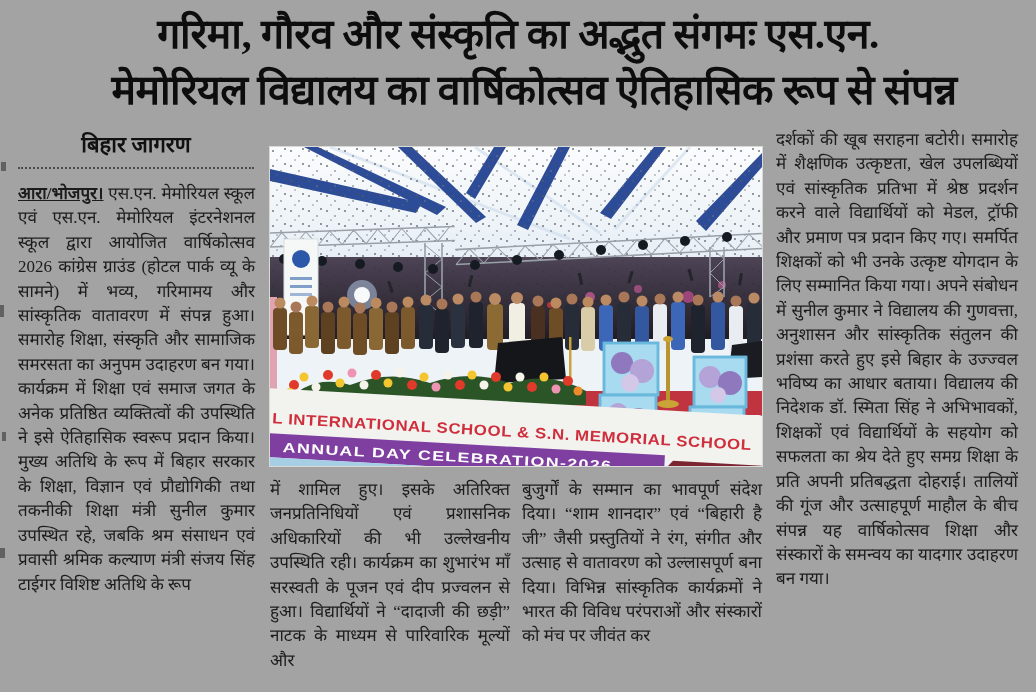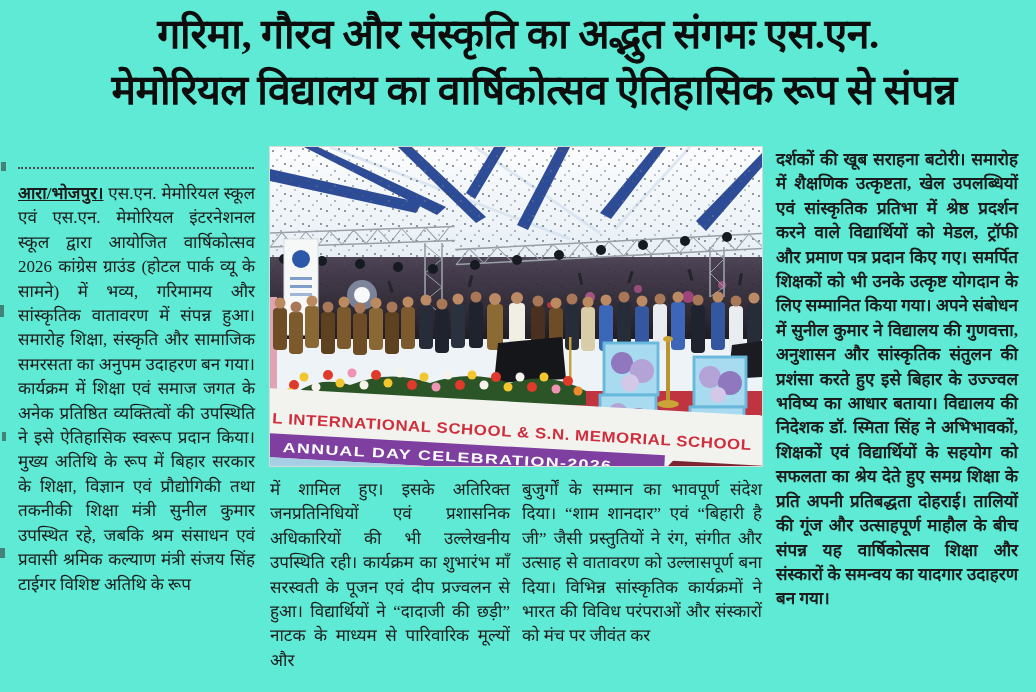--- a/index.html
+++ b/index.html
@@ -1,18 +1,18 @@
 <!DOCTYPE html>
 <html><head>
 <meta charset="utf-8">
 <style>
   html,body{margin:0;padding:0;background:#ffffff;}
   .page{
     position:relative; width:1036px; height:692px; overflow:hidden;
-    background:#5eead4; color:#161616;
+    background:#a3a3a3; color:#161616;
     font-family:"Liberation Serif","DejaVu Serif",serif;
   }
   .headline{
     position:absolute; left:0; top:6px; width:1036px; text-align:center;
     font-weight:700; color:#0d0d0d; letter-spacing:-0.5px;
   }
   .headline .hl1{font-size:41px; line-height:56px; display:block;}
   .headline .hl2{font-size:41px; line-height:56px; display:block;padding-left:32px;}
   .masthead{
     position:absolute; left:18px; top:128px; width:236px; text-align:center;
@@ -22,41 +22,42 @@
     position:absolute; left:18px; top:167px; width:236px; height:0;
     border-top:2px dotted #4a4a4a;
   }
   .col{
     position:absolute; text-align:justify;
     font-size:17px; line-height:24.4px; color:#1c1c1c;
   }
   .col1{left:18px;  top:182px; width:237px; height:496px;}
   .col2{left:270px; top:478px; width:240px; height:200px;}
   .col3{left:522px; top:478px; width:240px; height:200px;}
-  .col4{left:776px; top:148px; width:242px; height:542px;font-weight:bold;}
+  .col4{left:776px; top:128px; width:242px; height:542px;}
   .dateline{font-weight:700;text-decoration:underline;}
   .photo{
     position:absolute; left:270px; top:147px; width:492px; height:319px;
     outline:1px solid #d9d9d6; background:#eef3f7;
   }
   .speck{position:absolute; background:#2c2c2c; opacity:.55;}
   svg text{font-family:"Liberation Sans","DejaVu Sans",sans-serif;}
   .banner-t1{font-weight:700; font-size:15px; fill:#cf2e3c; letter-spacing:.5px;}
   .banner-t2{font-weight:700; font-size:13.5px; fill:#ffffff; letter-spacing:1px;}
 </style>
 </head>
 <body>
 
 <div class="page">
 
   <div class="headline">
     <span class="hl1">गरिमा, गौरव और संस्कृति का अद्भुत संगमः एस.एन.</span>
     <span class="hl2">मेमोरियल विद्यालय का वार्षिकोत्सव ऐतिहासिक रूप से संपन्न</span>
   </div>
 
+  <div class="masthead">बिहार जागरण</div>
   <div class="dotted-rule"></div>
 
   <div class="col col1"><span class="dateline">आरा/भोजपुर।</span><span> एस.एन. मेमोरियल स्कूल एवं एस.एन. मेमोरियल इंटरनेशनल स्कूल द्वारा आयोजित वार्षिकोत्सव 2026 कांग्रेस ग्राउंड (होटल पार्क व्यू के सामने) में भव्य, गरिमामय और सांस्कृतिक वातावरण में संपन्न हुआ। समारोह शिक्षा, संस्कृति और सामाजिक समरसता का अनुपम उदाहरण बन गया। कार्यक्रम में शिक्षा एवं समाज जगत के अनेक प्रतिष्ठित व्यक्तित्वों की उपस्थिति ने इसे ऐतिहासिक स्वरूप प्रदान किया। मुख्य अतिथि के रूप में बिहार सरकार के शिक्षा, विज्ञान एवं प्रौद्योगिकी तथा तकनीकी शिक्षा मंत्री सुनील कुमार उपस्थित रहे, जबकि श्रम संसाधन एवं प्रवासी श्रमिक कल्याण मंत्री संजय सिंह टाईगर विशिष्ट अतिथि के रूप</span></div>
   <div class="col col2"><span>में शामिल हुए। इसके अतिरिक्त जनप्रतिनिधियों एवं प्रशासनिक अधिकारियों की भी उल्लेखनीय उपस्थिति रही। कार्यक्रम का शुभारंभ माँ सरस्वती के पूजन एवं दीप प्रज्वलन से हुआ। विद्यार्थियों ने “दादाजी की छड़ी” नाटक के माध्यम से पारिवारिक मूल्यों और</span></div>
   <div class="col col3"><span>बुजुर्गों के सम्मान का भावपूर्ण संदेश दिया। “शाम शानदार” एवं “बिहारी है जी” जैसी प्रस्तुतियों ने रंग, संगीत और उत्साह से वातावरण को उल्लासपूर्ण बना दिया। विभिन्न सांस्कृतिक कार्यक्रमों ने भारत की विविध परंपराओं और संस्कारों को मंच पर जीवंत कर</span></div>
   <div class="col col4"><span>दर्शकों की खूब सराहना बटोरी। समारोह में शैक्षणिक उत्कृष्टता, खेल उपलब्धियों एवं सांस्कृतिक प्रतिभा में श्रेष्ठ प्रदर्शन करने वाले विद्यार्थियों को मेडल, ट्रॉफी और प्रमाण पत्र प्रदान किए गए। समर्पित शिक्षकों को भी उनके उत्कृष्ट योगदान के लिए सम्मानित किया गया। अपने संबोधन में सुनील कुमार ने विद्यालय की गुणवत्ता, अनुशासन और सांस्कृतिक संतुलन की प्रशंसा करते हुए इसे बिहार के उज्ज्वल भविष्य का आधार बताया। विद्यालय की निदेशक डॉ. स्मिता सिंह ने अभिभावकों, शिक्षकों एवं विद्यार्थियों के सहयोग को सफलता का श्रेय देते हुए समग्र शिक्षा के प्रति अपनी प्रतिबद्धता दोहराई। तालियों की गूंज और उत्साहपूर्ण माहौल के बीच संपन्न यह वार्षिकोत्सव शिक्षा और संस्कारों के समन्वय का यादगार उदाहरण बन गया।</span></div>
 
   <div class="speck" style="left:1px;top:162px;width:5px;height:9px;"></div>
   <div class="speck" style="left:0;top:305px;width:4px;height:12px;"></div>
   <div class="speck" style="left:2px;top:432px;width:4px;height:9px;"></div>

